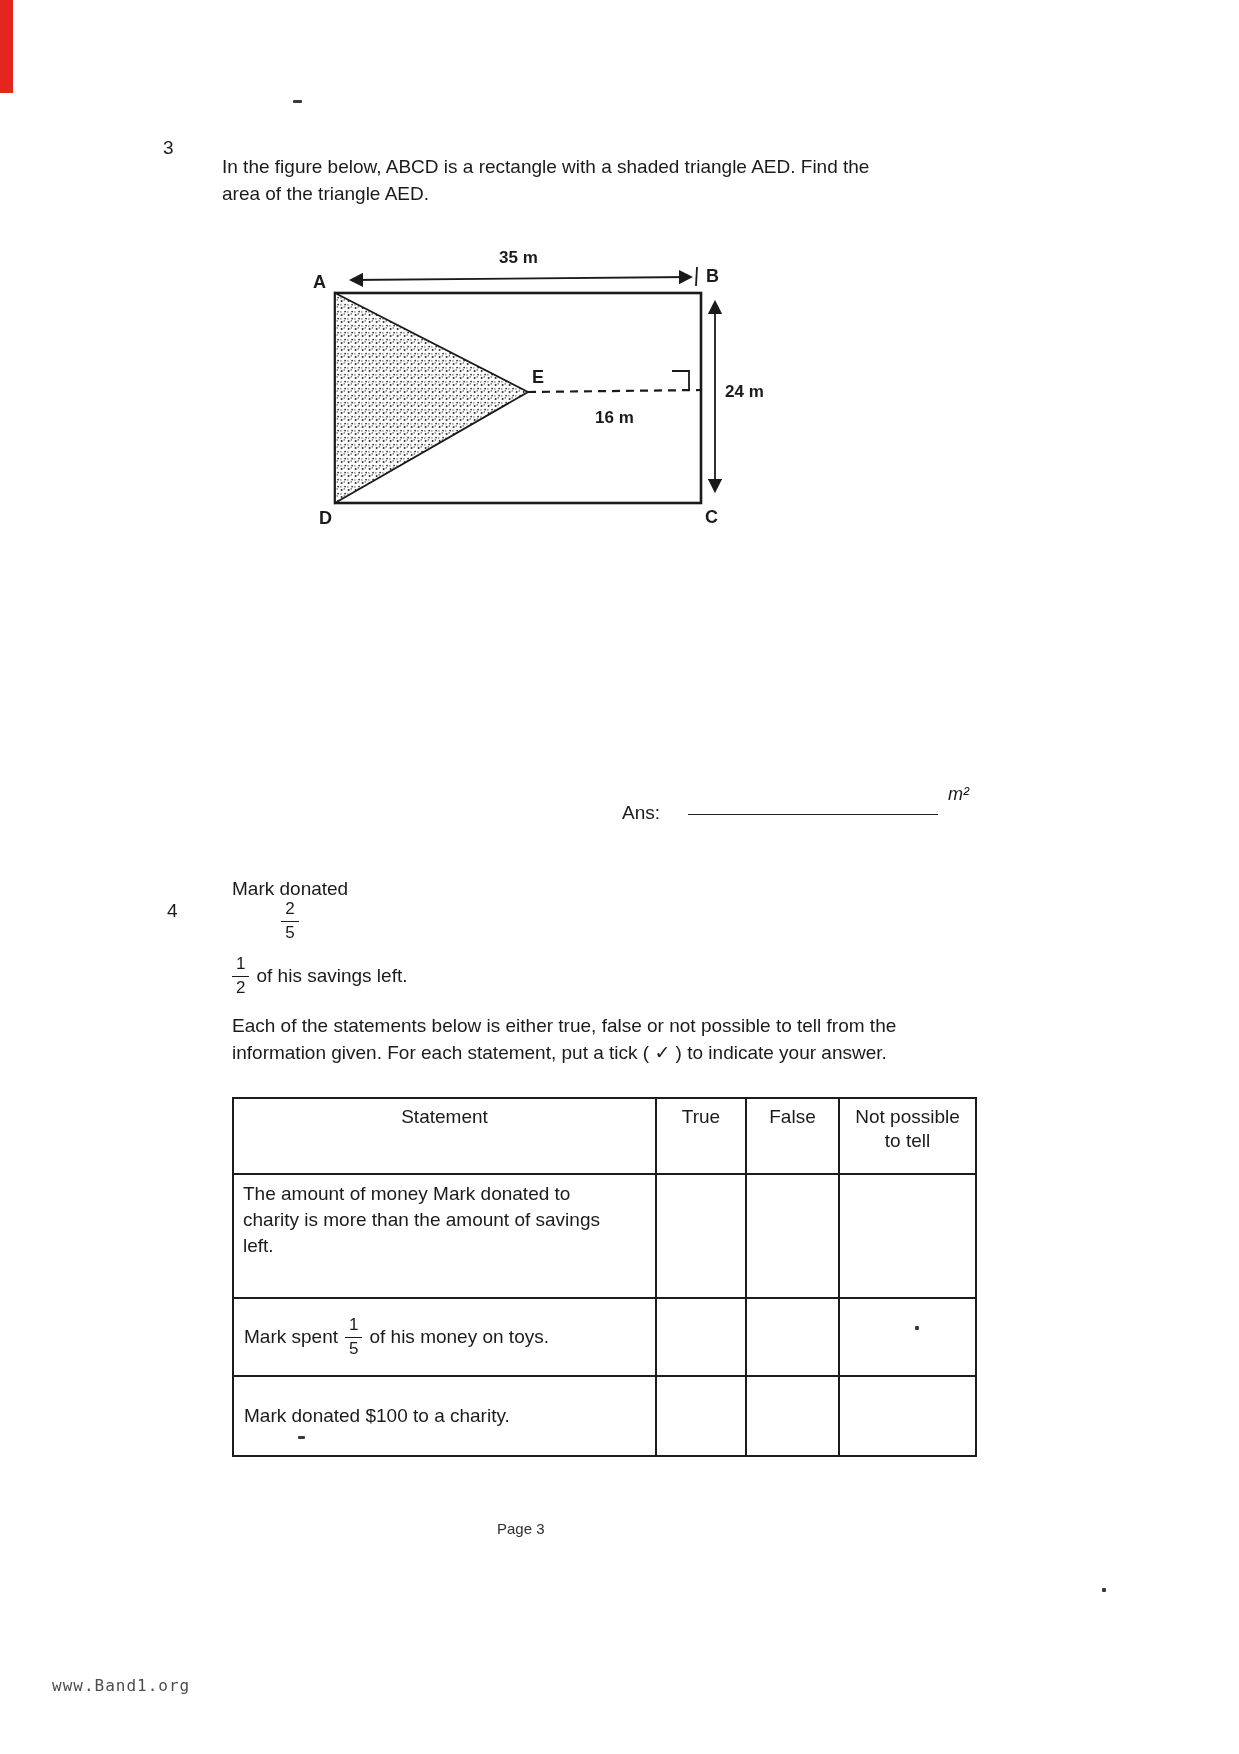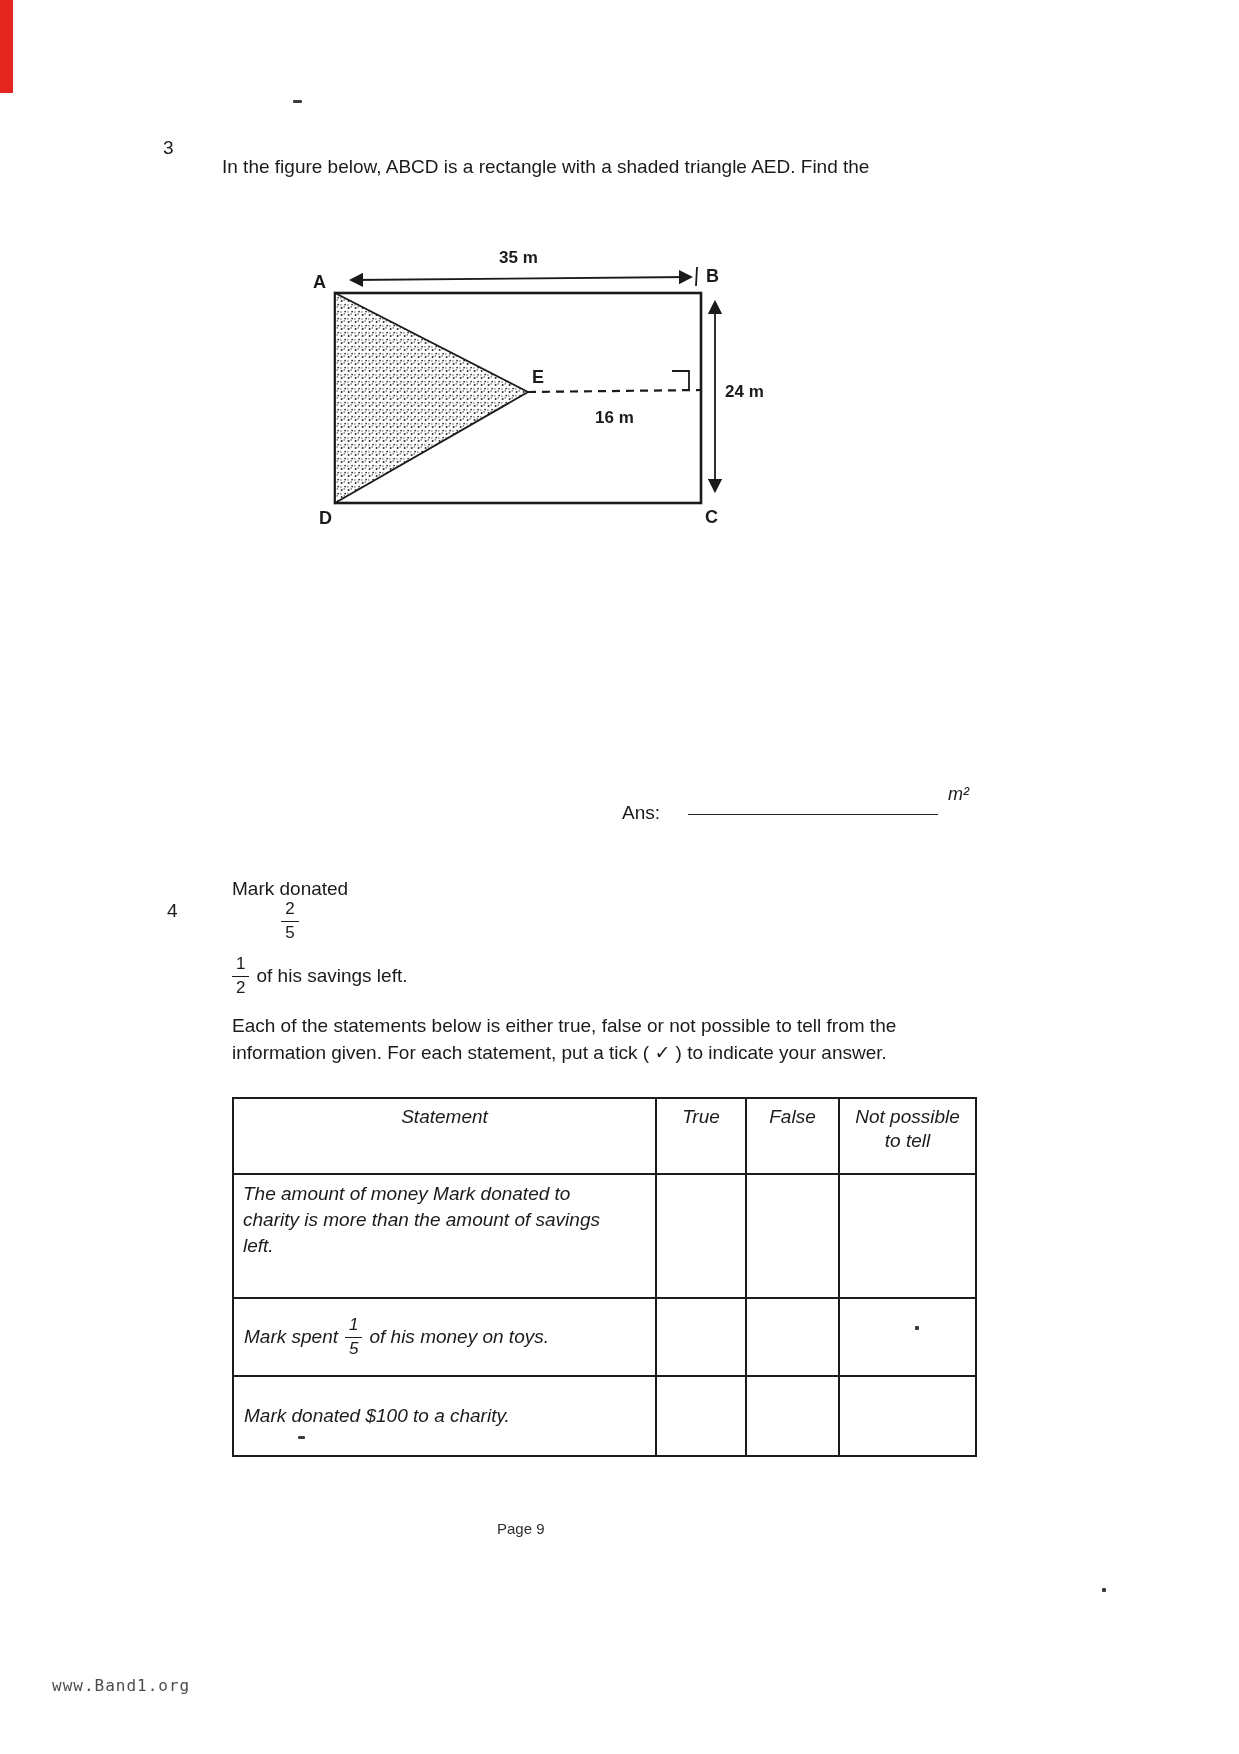--- a/index.html
+++ b/index.html
@@ -33,21 +33,20 @@
   .ans-label { font-size:19px;margin-top:12px; }
   .ans-blank { border-bottom:1.8px solid #222; height:22px; }
   .ans-unit  { font-size:18px; font-style:italic; }
 
   
   table.statements { border-collapse:collapse; table-layout:fixed; }
   table.statements td, table.statements th {
     border:2px solid #1c1c1c;
     font-size:19px; font-weight:400;
     padding:6px 10px;
-    font-style:italic;
   }
   table.statements th { text-align:center; vertical-align:top; line-height:24px; }
   td.stmt { text-align:left; vertical-align:middle; line-height:26px; }
   td.stmt.top { vertical-align:top;padding-left:9px; }
   td.tick { }
 
   .footer-page { font-size:15px; color:#2e2e2e; }
   .watermark { font-family:"DejaVu Sans Mono", monospace; font-size:16px; color:#4d4d4d; letter-spacing:1px; }
 
   svg text { font-family:"Liberation Sans", sans-serif; fill:#1b1b1b; }
@@ -61,20 +60,21 @@
 
   <div class="abs red-bar"></div>
   <div class="abs speck" style="left:293px;top:100px;width:9px;height:3px;"></div>
   <div class="abs speck" style="left:915px;top:1326px;width:4px;height:4px;"></div>
   <div class="abs speck" style="left:298px;top:1436px;width:7px;height:3px;"></div>
   <div class="abs speck" style="left:1102px;top:1588px;width:4px;height:4px;"></div>
 
   <div class="abs q-number" style="left:163px;top:137px;">3</div>
   <div class="abs" style="left:222px;top:153px;width:700px;">
     <div class="q-text">In the figure below, ABCD is a rectangle with a shaded triangle AED. Find the</div>
+    <div class="q-text">area of the triangle AED.</div>
   </div>
 
   <svg class="abs" style="left:298px;top:222px;" width="500" height="320" viewBox="0 0 500 320">
     <defs>
       <pattern id="stip" width="7" height="7" patternUnits="userSpaceOnUse">
         <rect width="7" height="7" fill="#ffffff"></rect>
         <circle cx="1.6" cy="2.1" r="1.0" fill="#2a2a2a"></circle>
         <circle cx="5.1" cy="5.6" r="0.9" fill="#2a2a2a"></circle>
         <circle cx="4.2" cy="0.9" r="0.7" fill="#2a2a2a"></circle>
         <circle cx="0.9" cy="5.9" r="0.6" fill="#2a2a2a"></circle>
@@ -173,16 +173,16 @@
       <td class="stmt" style="height:66px;">
         <div>Mark donated $100 to a charity.</div>
       </td>
       <td class="tick"></td>
       <td class="tick"></td>
       <td class="tick"></td>
     </tr>
   </tbody>
     </table>
 
-  <div class="abs footer-page" style="left:497px;top:1520px;">Page 9</div>
+  <div class="abs footer-page" style="left:497px;top:1520px;">Page 3</div>
   <div class="abs watermark" style="left:52px;top:1676px;">www.Band1.org</div>
 
 </div>
 
 </body></html>

